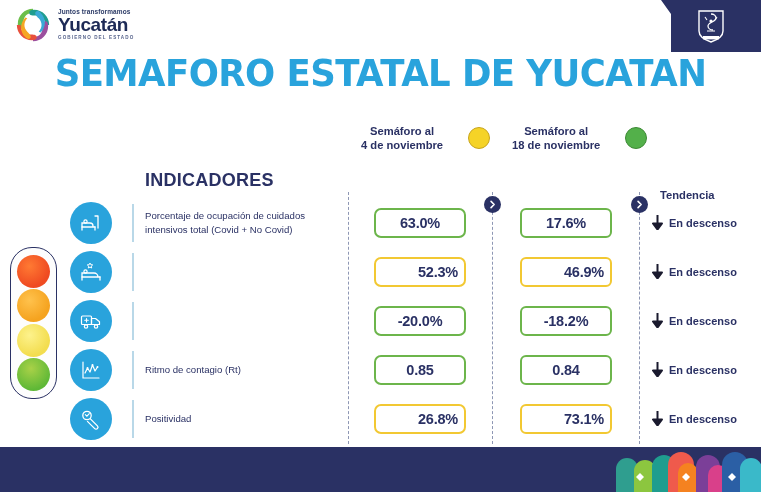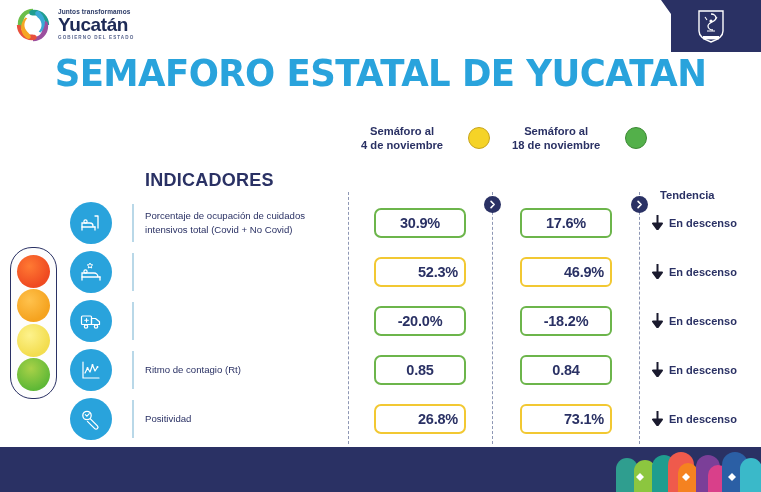--- a/index.html
+++ b/index.html
@@ -334,21 +334,21 @@
   <div class="row">
     <div class="ico-wrap">
       <svg viewBox="0 0 24 24">
         <path d="M3 16h13M3 16v-4h8a3 3 0 013 3v1" fill="none" stroke="#fff" stroke-width="1.3" stroke-linecap="round"></path>
         <circle cx="6.5" cy="10.5" r="1.6" fill="none" stroke="#fff" stroke-width="1.2"></circle>
         <path d="M3 16v3M16 16v3M19 5v12M19 5h-3" fill="none" stroke="#fff" stroke-width="1.3" stroke-linecap="round"></path>
       </svg>
     </div>
     <div class="sep"></div>
     <div class="desc">Porcentaje de ocupación de cuidados intensivos total (Covid + No Covid)</div>
-    <div class="valbox col1">30.9%</div>
+    <div class="valbox col1">63.0%</div>
     <div class="valbox col2">17.6%</div>
     <div class="trend">
       <svg viewBox="0 0 11 15">
         <path d="M5.5 0v9M5.5 14.5L1 8.5h9z" fill="#1a1a2e" stroke="#1a1a2e" stroke-width="2" stroke-linejoin="round"></path>
       </svg>
       <span class="trend-txt">En descenso</span>
     </div>
   </div>
 
   <div class="row">

